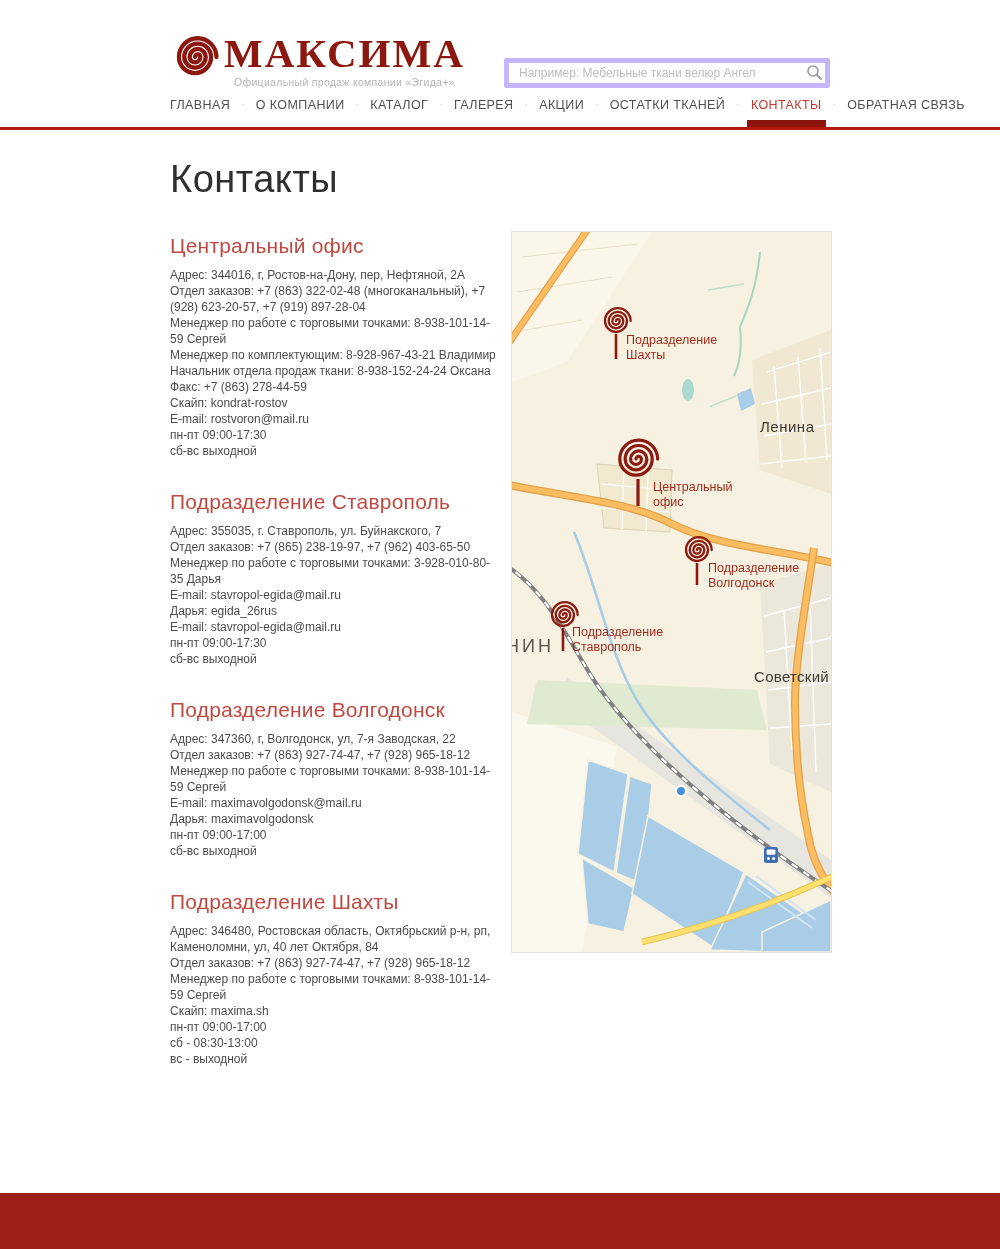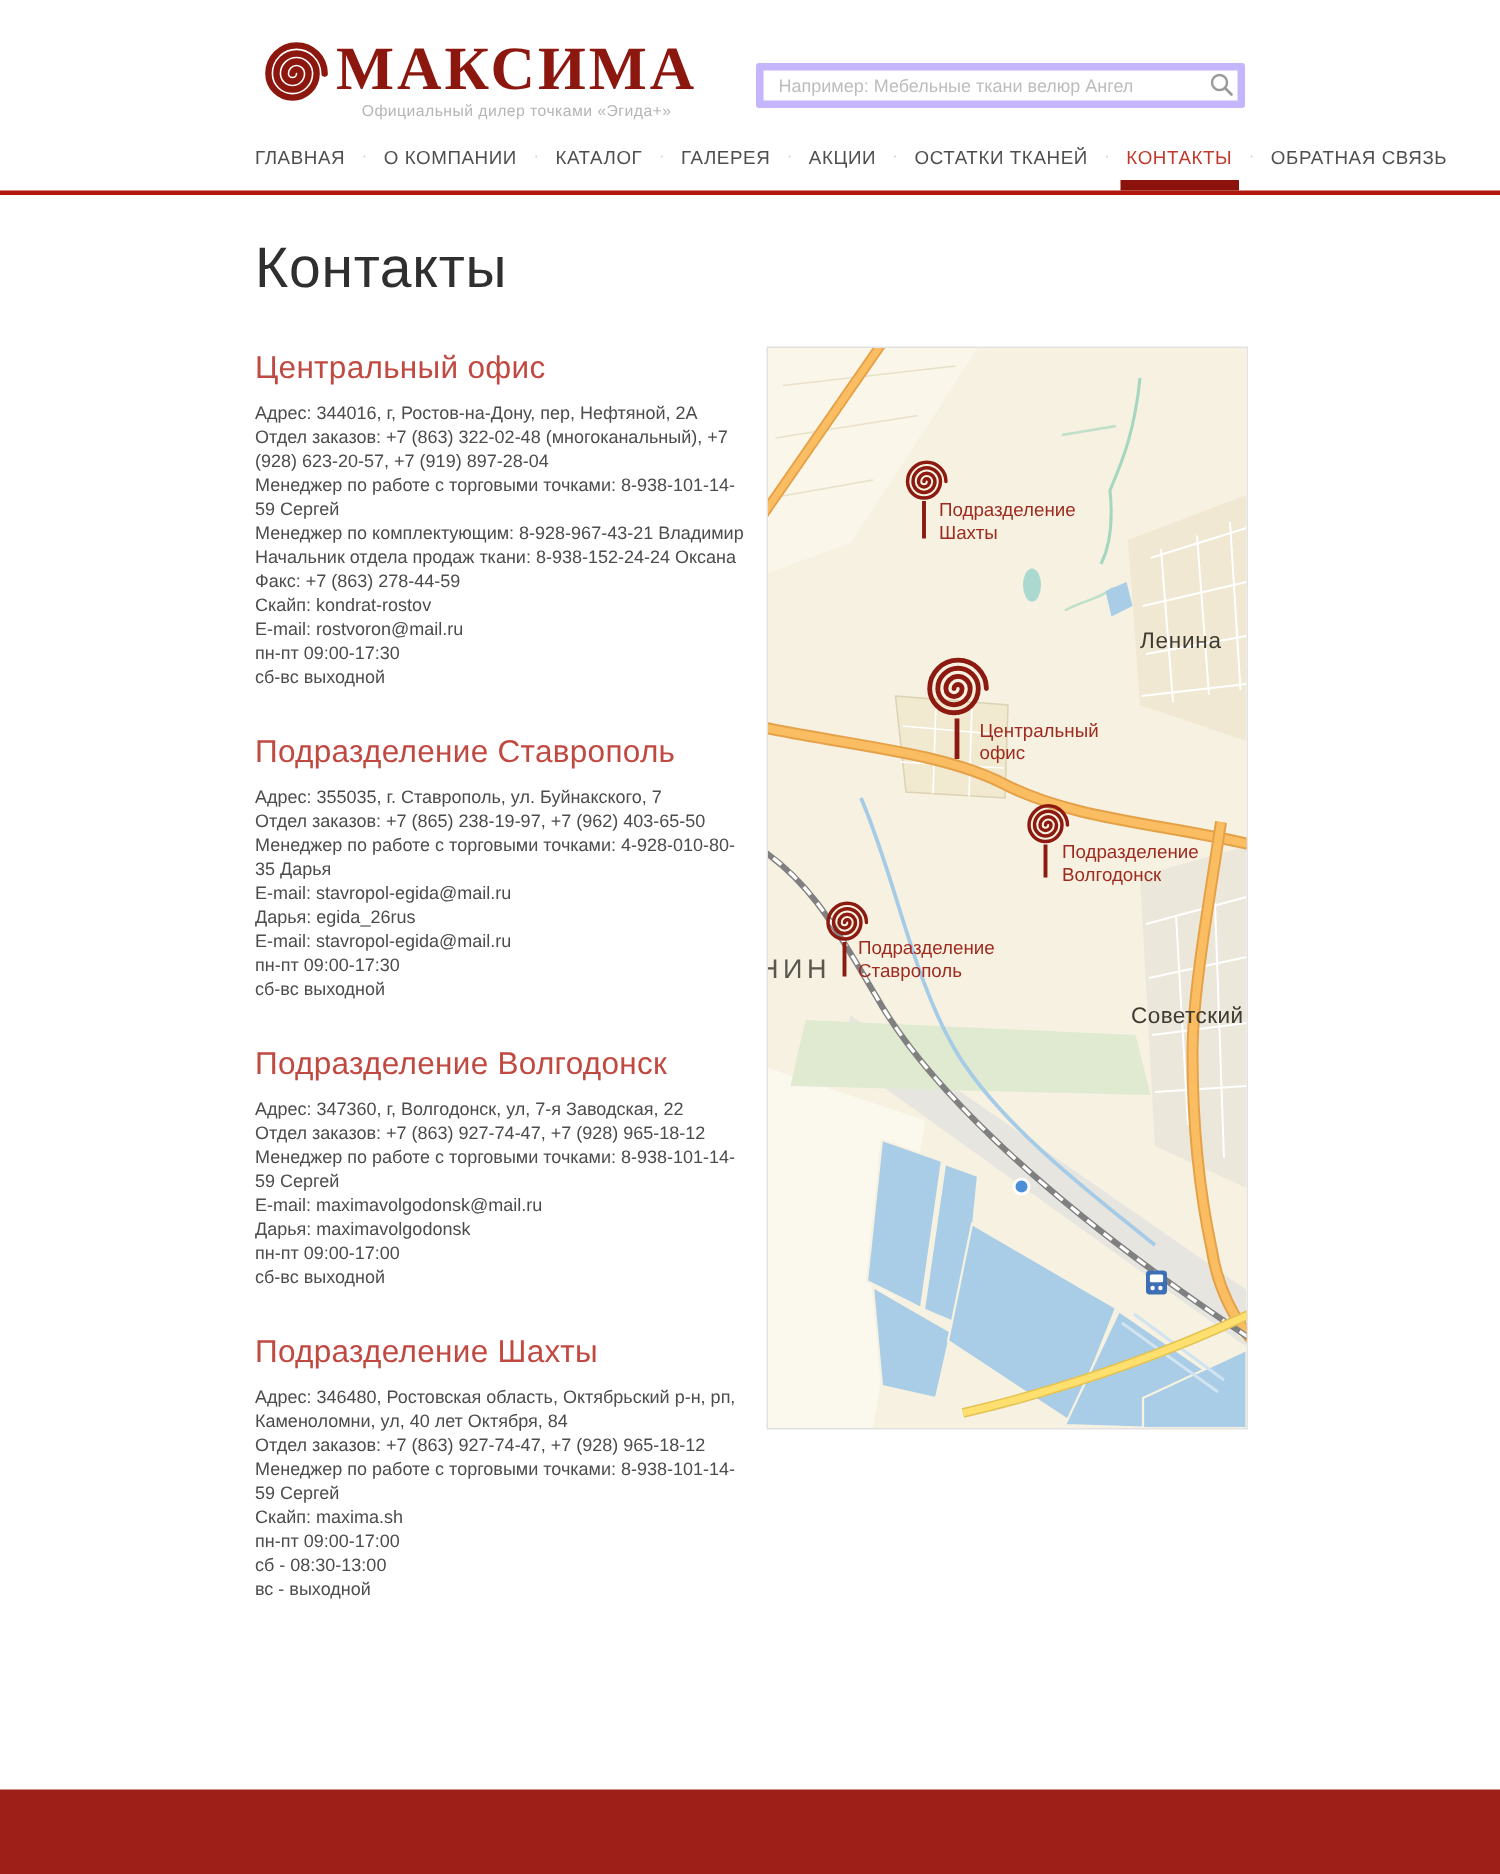--- a/index.html
+++ b/index.html
@@ -5,21 +5,21 @@
   * { box-sizing: border-box; margin: 0; padding: 0; }
   html,body { background:#fff; }
   body {
     width: 1000px; margin: 0 auto;
     font-family: "Liberation Sans", sans-serif;
     color: #4c4c4c;
   }
   .container { width: 660px; margin: 0 auto; }
 
   
-  .header-inner { display:flex; align-items:center; padding-top:16px; height:88px; }
+  .header-inner { display:flex; align-items:flex-end; padding-top:16px; height:88px; }
   .logo { display:flex; align-items:flex-start; text-decoration:none; cursor:pointer; }
   .logo-spiral { width:50px; height:50px; flex:0 0 auto; }
   .logo-text-wrap { margin-left:4px; }
   .logo-title {
     font-family:"Liberation Serif", serif;
     font-size:41px; line-height:42px; letter-spacing:2px;
     color:#8c170e; font-weight:700;
   }
   .logo-tagline { font-size:10.5px; color:#b5b5b5; text-align:center; margin-top:2px; letter-spacing:.3px; }
   .search { margin-left:auto; margin-top:10px; position:relative; width:326px; }
@@ -68,21 +68,21 @@
 </svg>
 
 <header>
   <div class="container header-inner">
     <a class="logo">
       <svg class="logo-spiral" viewBox="-14 -14 28 28">
         <use href="#spiralPath" stroke="#8c170e" stroke-width="2.4"></use>
       </svg>
       <span class="logo-text-wrap">
         <span class="logo-title">МАКСИМА</span>
-        <span class="logo-tagline" style="display:block">Официальный дилер точками «Эгида+»</span>
+        <span class="logo-tagline" style="display:block">Официальный продаж компании «Эгида+»</span>
       </span>
     </a>
     <div class="search">
       <input type="text" placeholder="Например: Мебельные ткани велюр Ангел" style="">
       <svg class="search-icon" viewBox="0 0 17 17">
         <circle cx="7" cy="7" r="5" fill="none" stroke="#9a9a9a" stroke-width="1.6"></circle>
         <line x1="10.8" y1="10.8" x2="15" y2="15" stroke="#9a9a9a" stroke-width="1.8" stroke-linecap="round"></line>
       </svg>
     </div>
   </div>
@@ -122,21 +122,21 @@
         <div class="line">Скайп: kondrat-rostov</div>
         <div class="line">E-mail: rostvoron@mail.ru</div>
         <div class="line">пн-пт 09:00-17:30</div>
         <div class="line">сб-вс выходной</div>
       </section>
 
       <section class="office">
         <h2>Подразделение Ставрополь</h2>
         <div class="line">Адрес: 355035, г. Ставрополь, ул. Буйнакского, 7</div>
         <div class="line">Отдел заказов: +7 (865) 238-19-97, +7 (962) 403-65-50</div>
-        <div class="line">Менеджер по работе с торговыми точками: 4-928-010-80-35 Дарья</div>
+        <div class="line">Менеджер по работе с торговыми точками: 3-928-010-80-35 Дарья</div>
         <div class="line">E-mail: stavropol-egida@mail.ru</div>
         <div class="line">Дарья: egida_26rus</div>
         <div class="line">E-mail: stavropol-egida@mail.ru</div>
         <div class="line">пн-пт 09:00-17:30</div>
         <div class="line">сб-вс выходной</div>
       </section>
 
       <section class="office">
         <h2>Подразделение Волгодонск</h2>
         <div class="line">Адрес: 347360, г, Волгодонск, ул, 7-я Заводская, 22</div>

